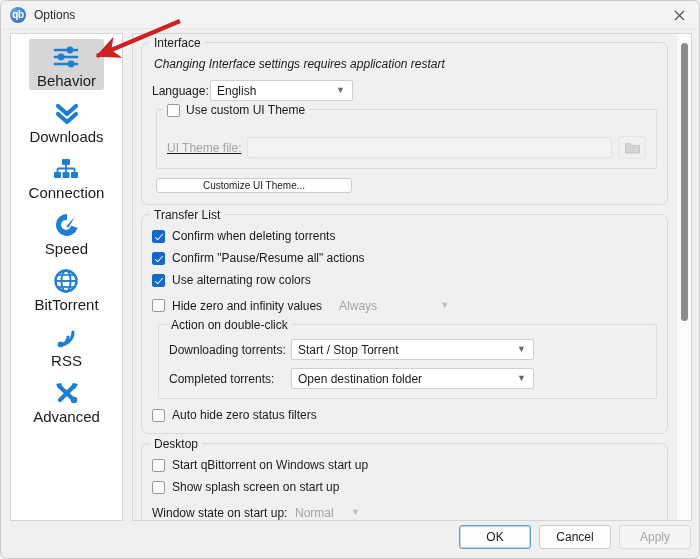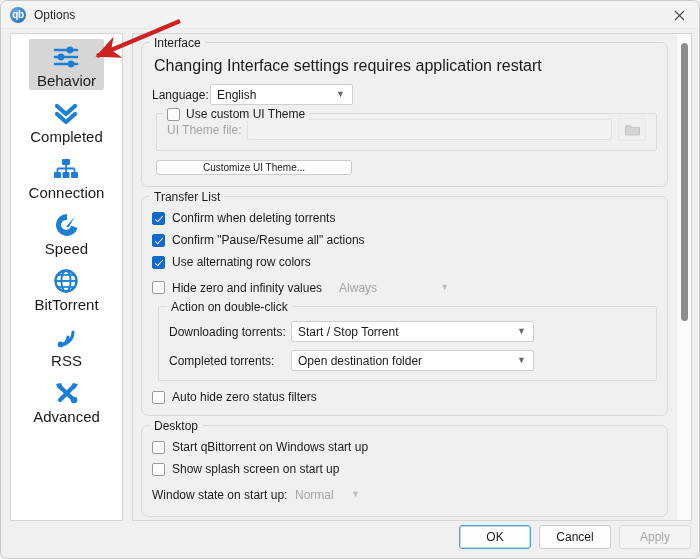--- a/index.html
+++ b/index.html
@@ -129,21 +129,21 @@
     padding: 14px 10px 9px 10px;
   }
   .subgroup > .group-title {
     position: absolute; top: -7px; left: 8px;
     background: #f0f0f0;
     padding: 0 4px;
     font-size: 12px; color: #1b1b1b;
   }
 
   .note {
-    font-size: 16px; color: #1b1b1b;
+    font-style: italic; font-size: 12px; color: #1b1b1b;
     margin: 0 0 9px 2px;
   }
 
   
   .row { display: flex; align-items: center; margin-bottom: 8px; }
   .row:last-child { margin-bottom: 2px; }
   .lbl { font-size: 12px; color: #1b1b1b; }
   .lbl.dim { color: #a4a4a4; }
 
   
@@ -278,21 +278,21 @@
       <div class="side-item">
         <div class="side-inner">
           <div class="side-icon">
             <svg width="30" height="26" viewBox="0 0 30 26">
               <g fill="none" stroke="#1d7fd4" stroke-width="4.2" stroke-linecap="round" stroke-linejoin="round">
                 <polyline points="6,6 15,14 24,6"></polyline>
                 <polyline points="6,14 15,22 24,14"></polyline>
               </g>
             </svg>
           </div>
-          <div class="side-label">Completed</div>
+          <div class="side-label">Downloads</div>
         </div>
       </div>
 
       <div class="side-item">
         <div class="side-inner">
           <div class="side-icon">
             <svg width="30" height="26" viewBox="0 0 30 26">
               <g fill="#1d7fd4">
                 <rect x="11" y="3" width="8" height="6" rx="1"></rect>
                 <rect x="3" y="16" width="7" height="6" rx="1"></rect>
@@ -383,21 +383,21 @@
           <div class="note">Changing Interface settings requires application restart</div>
 
           <div class="row">
             <div class="lbl" style="width:58px">Language:</div>
             <div class="combo" style="width:143px">
               <span>English</span>
               <span class="caret">▼</span>
             </div>
           </div>
 
-          <div class="subgroup" style="margin-left:4px; margin-top:6px; padding-top:4px;">
+          <div class="subgroup" style="margin-left:4px; margin-top:6px; padding-top:26px;text-decoration:underline;">
             <div class="group-title" style="display:flex; align-items:center; gap:0; left:6px;">
               <span class="cb" style="margin-right:6px;"></span>
               <span class="lbl">Use custom UI Theme</span>
             </div>
             <div class="row" style="margin-bottom:0;">
               <div class="lbl dim" style="width:80px">UI Theme file:</div>
               <div class="tfield"></div>
               <div class="folder-btn">
                 <svg width="15" height="12" viewBox="0 0 15 12">
                   <path d="M0.5,2 L5.5,2 L6.8,3.4 L14.5,3.4 L14.5,11 L0.5,11 Z" fill="#d4d4d4" stroke="#bdbdbd" stroke-width="0.8"></path>

